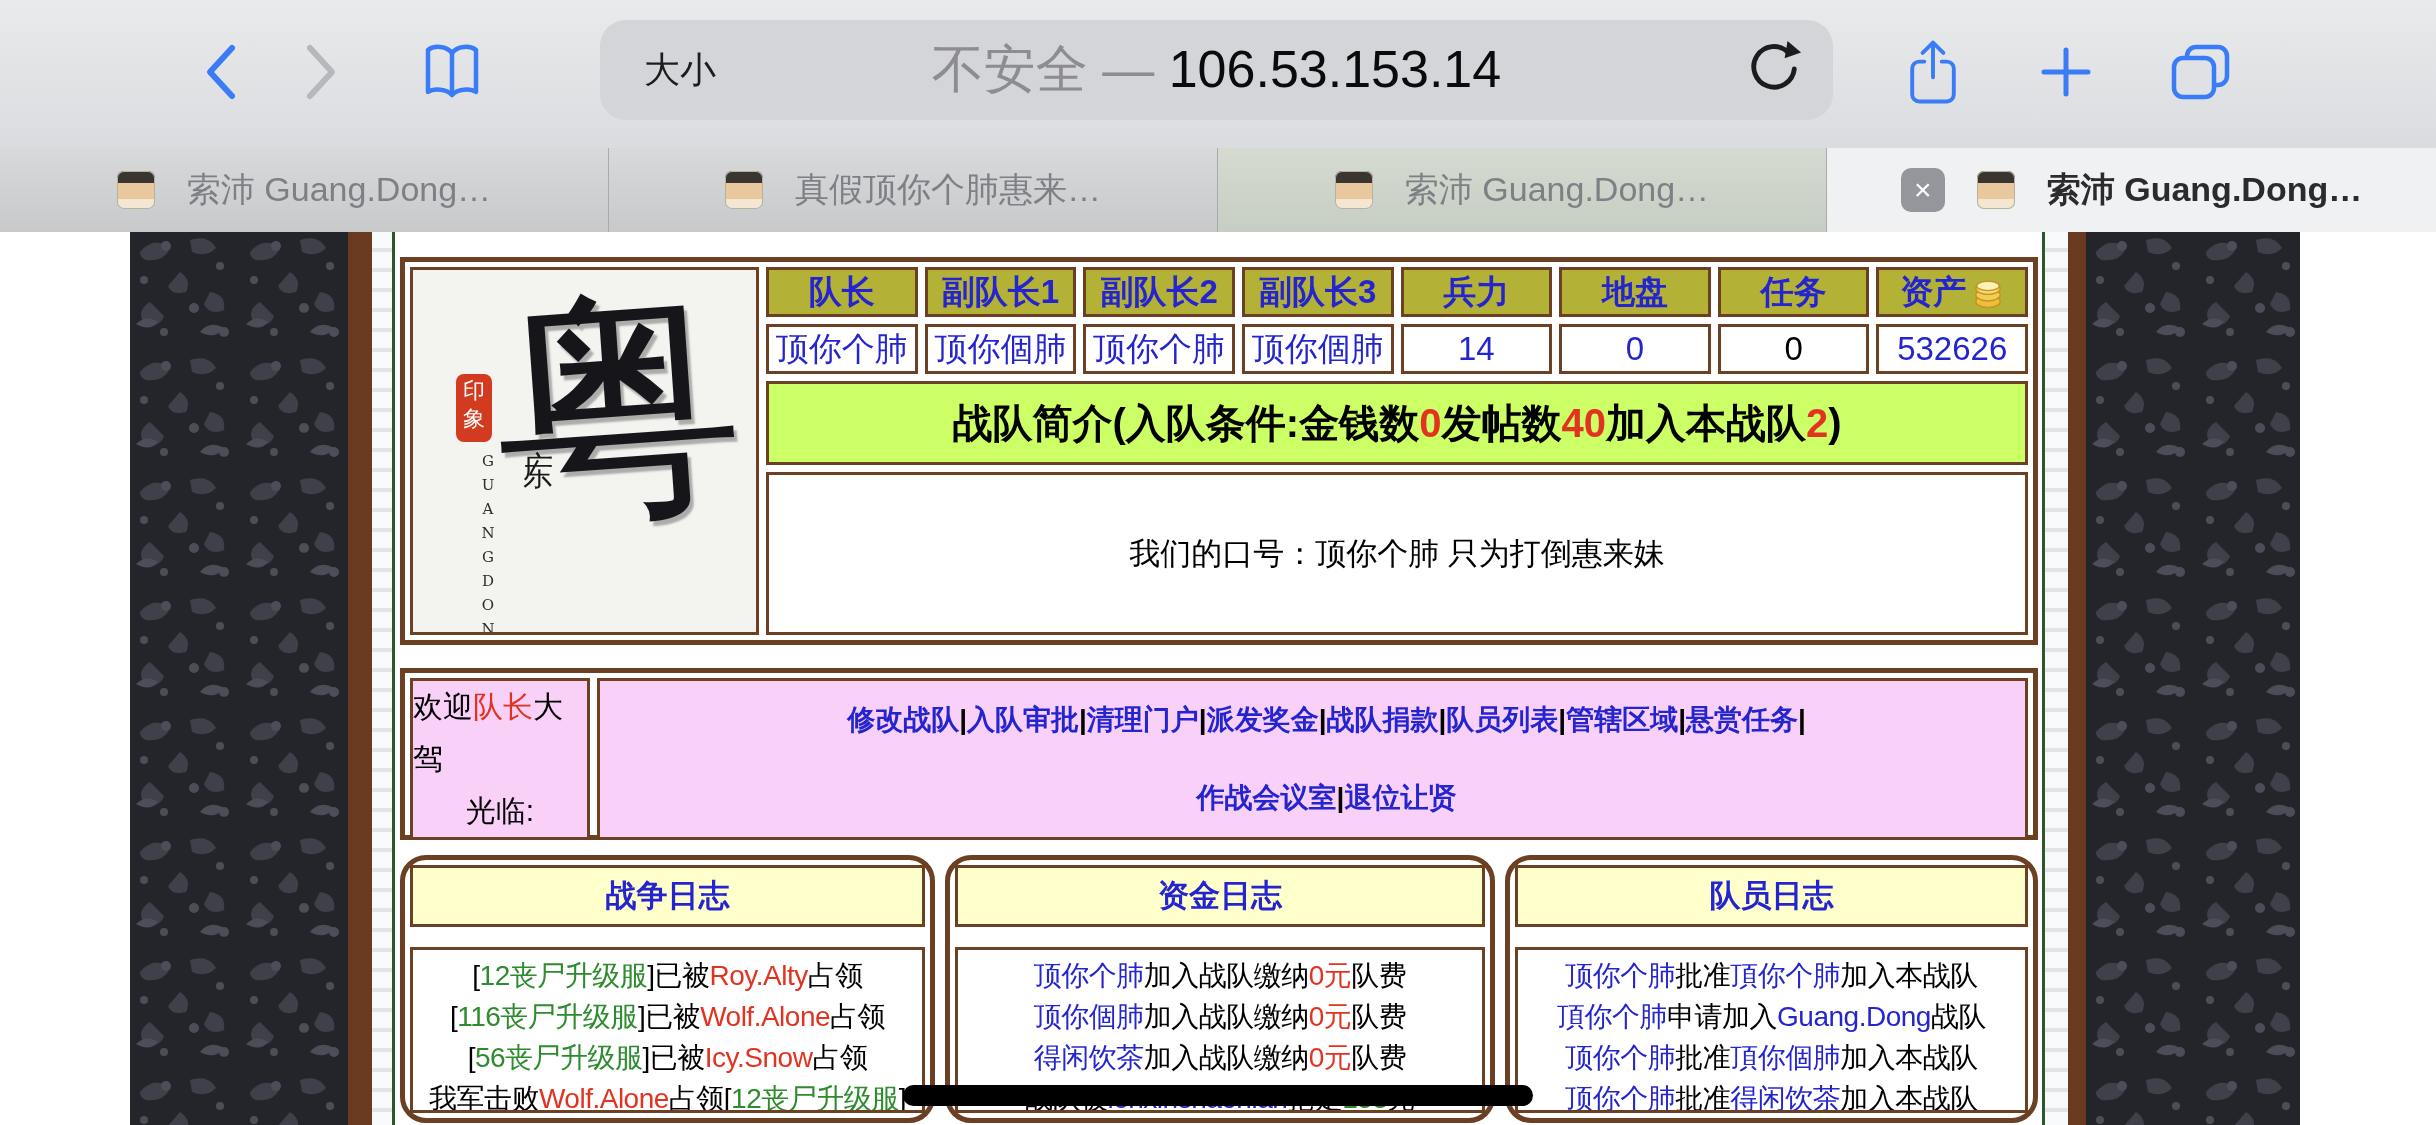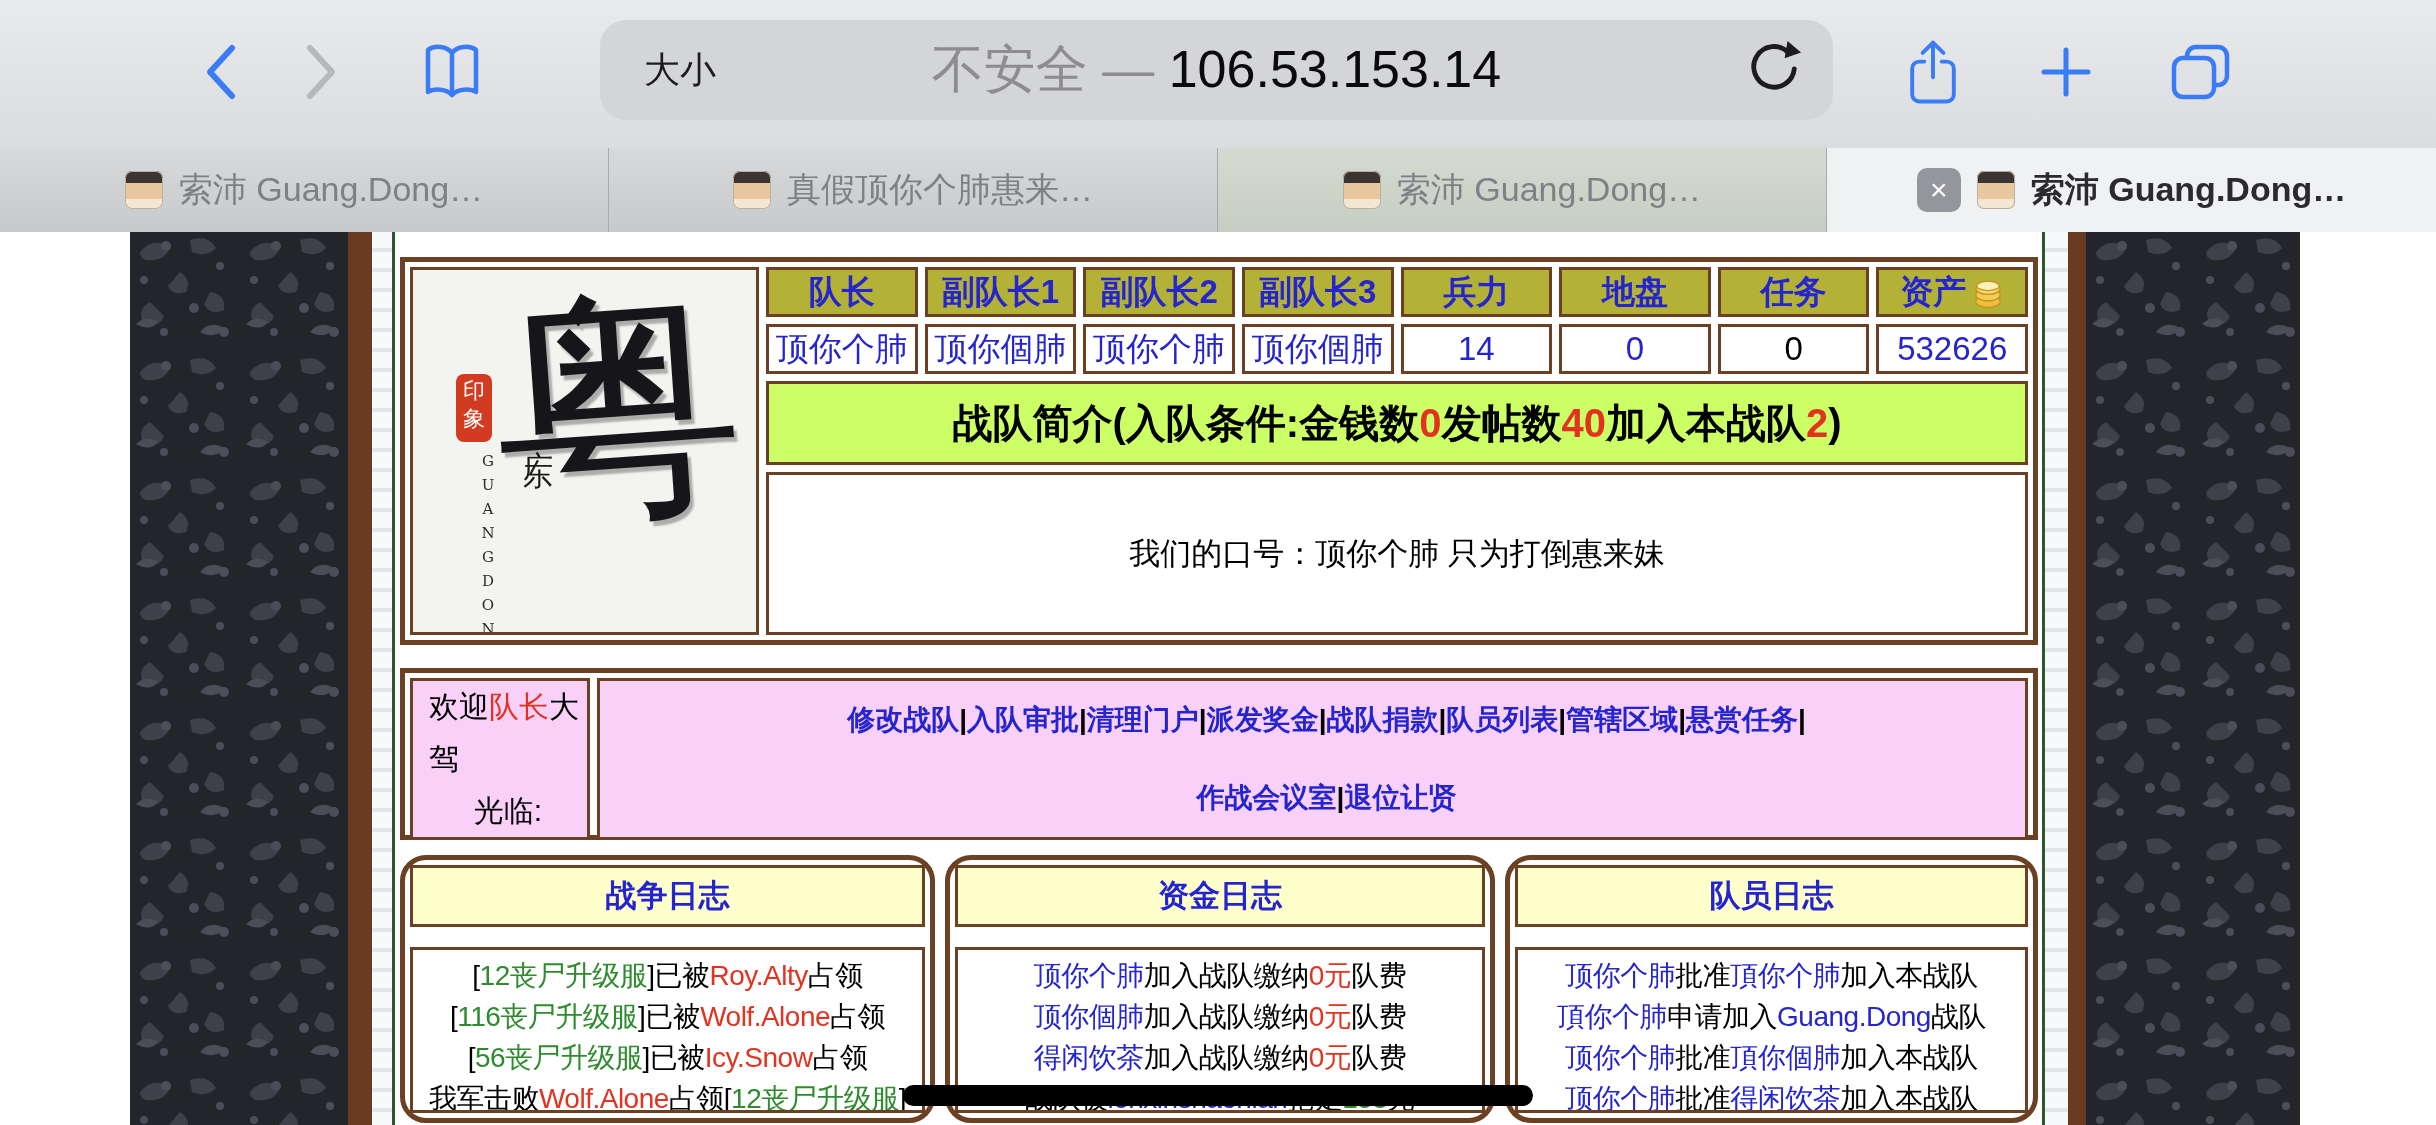--- a/index.html
+++ b/index.html
@@ -15,21 +15,21 @@
   .addr-size{position:absolute;left:44px;top:50%;transform:translateY(-50%);
     font-size:36px;color:#1c1c1e;}
   .addr-url{position:absolute;left:0;right:0;top:50%;transform:translateY(-50%);
     text-align:center;font-size:52px;color:#0b0b0d;white-space:nowrap;}
   .addr-url .sec{color:#8c8c91;}
   .reload{position:absolute;right:30px;top:50%;transform:translateY(-50%);}
 
   
   .tabbar{position:absolute;left:0;top:148px;width:2436px;height:84px;background:#c9cbce;z-index:30;}
   .tab{position:absolute;top:0;width:609px;height:84px;display:flex;align-items:center;
-    justify-content:center;gap:16px;background:linear-gradient(#d8d9db,#c7c9cb);
+    justify-content:center;gap:32px;background:linear-gradient(#d8d9db,#c7c9cb);
     border-right:1px solid #a8aaad;box-sizing:border-box;}
   .tab.greenish{background:linear-gradient(#d5dbd1,#c6cdc2);}
   .tab.active{background:#f0f1f2;border-right:none;}
   .tab-title{font-size:34px;color:#7f8086;max-width:430px;white-space:nowrap;overflow:hidden;}
   .tab.active .tab-title{color:#2b2b2f;font-weight:bold;}
   .favicon{width:38px;height:38px;border-radius:7px;flex:0 0 38px;
     background:linear-gradient(180deg,#3a3530 0 32%,#e9c89e 32% 74%,#f3e6d2 74%);
     box-shadow:inset 0 0 0 1px #b9b09f;}
   .tab-close{width:44px;height:44px;border-radius:10px;background:#95969b;color:#fff;
     font-size:30px;line-height:44px;text-align:center;flex:0 0 44px;}
@@ -66,21 +66,21 @@
   .val{background:#fff;font-size:33px;}
   .banner{border:3px solid #6b4023;background:#ccff66;height:78px;flex:0 0 78px;
     display:flex;align-items:center;justify-content:center;font-size:40px;font-weight:bold;
     white-space:nowrap;}
   .slogan{border:3px solid #6b4023;background:#fff;flex:1;display:flex;align-items:center;
     justify-content:center;font-size:31px;color:#000;}
 
   #welcome-table{left:400px;top:436px;width:1638px;height:172px;display:grid;
     grid-template-columns:180px 1fr;gap:7px;}
   .welcome-left{border:3px solid #6b4023;background:#f8d0f8;font-size:30px;display:flex;
-    flex-direction:column;align-items:center;justify-content:center;line-height:52px;padding-left:16px;}
+    flex-direction:column;align-items:center;justify-content:center;line-height:52px;}
   .menu-cell{border:3px solid #6b4023;background:#f8d0f8;display:flex;flex-direction:column;
     align-items:center;justify-content:center;overflow:hidden;}
   .menu-line{font-size:28px;font-weight:bold;line-height:78px;white-space:nowrap;margin-left:28px;}
   .menu-line .menu-link{color:#2525cf;}
   .menu-line .menu-sep{color:#000;}
 
   .logtbl{display:flex;flex-direction:column;gap:20px;border-radius:26px;}
   #log-0{left:400px;top:623px;width:535px;height:268px;}
   #log-1{left:945px;top:623px;width:550px;height:268px;}
   #log-2{left:1505px;top:623px;width:533px;height:268px;}

